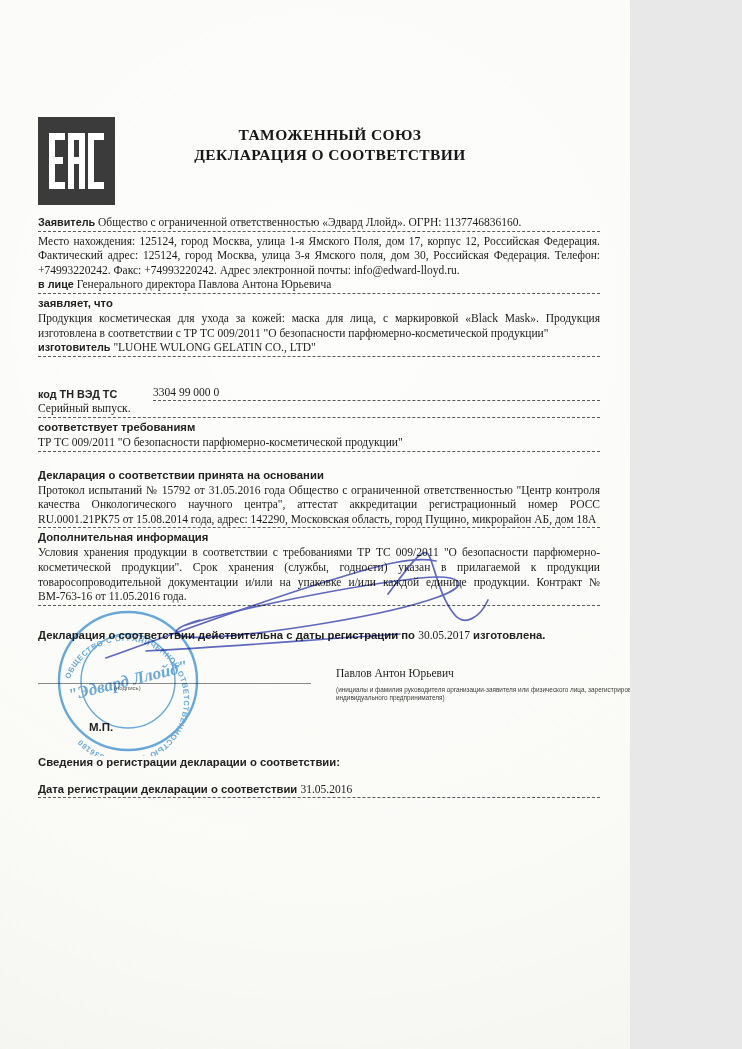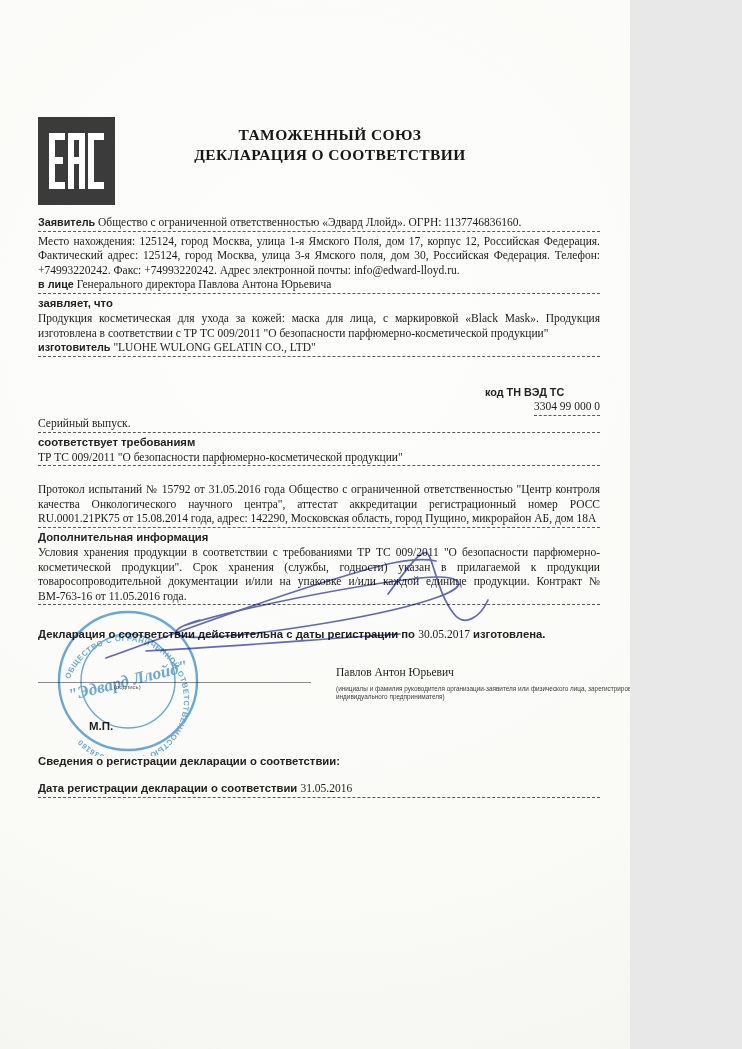--- a/index.html
+++ b/index.html
@@ -27,21 +27,21 @@
 
   
   .row { font-size:11.5px; line-height:14.6px; }
   .dash { border-bottom:1px dashed #595959; padding-bottom:1px; margin-bottom:2px; }
   .just { text-align:justify; }
   .blabel { font-family:"Liberation Sans", sans-serif; font-weight:bold; font-size:10.8px; color:#222; }
   .bsection { font-family:"Liberation Sans", sans-serif; font-weight:bold; font-size:11.3px; line-height:15px; color:#222; }
 
   .gap-sm { height:6px; } .gap-md { height:14px; } .gap-lg { height:26px; }
 
-  .code-row { display:flex; align-items:flex-end;flex-direction:column; }
+  .code-row { display:flex; align-items:flex-end; }
   .code-label { width:115px; flex:0 0 auto; }
   .code-value { flex:1; border-bottom:1px dashed #595959; padding-bottom:1px; }
 
   
   .sigzone { position:relative; height:112px; }
   .sig-line { position:absolute; left:0; top:40px; width:273px; border-top:1px solid #8a8a8a; }
   .podpis { position:absolute; left:76px; top:42px; font-size:6px; color:#555; font-family:"Liberation Sans", sans-serif; }
   .sig-name { position:absolute; left:298px; top:24px; font-size:11.5px; }
   .sig-note { position:absolute; left:298px; top:43px; width:350px; font-size:6.4px; line-height:8px; color:#3d3d3d; font-family:"Liberation Sans", sans-serif; }
   .mp { position:absolute; left:51px; top:78px; font-family:Liberation Sans, sans-serif; font-weight:bold; font-size:11.5px; color:#222; }
@@ -96,20 +96,21 @@
     <div class="row code-row">
       <span class="blabel code-label">код ТН ВЭД ТС</span>
       <span class="code-value">3304 99 000 0</span>
     </div>
     <div class="row dash">Серийный выпуск.</div>
     <div class="bsection">соответствует требованиям</div>
     <div class="row dash">ТР ТС 009/2011 "О безопасности парфюмерно-косметической продукции"</div>
 
     <div class="gap-md"></div>
 
+    <div class="bsection">Декларация о соответствии принята на основании</div>
     <div class="row just dash">Протокол испытаний № 15792 от 31.05.2016 года Общество с ограниченной ответственностью "Центр контроля качества Онкологического научного центра", аттестат аккредитации регистрационный номер РОСС RU.0001.21РК75 от 15.08.2014 года, адрес: 142290, Московская область, город Пущино, микрорайон АБ, дом 18А</div>
     <div class="bsection">Дополнительная информация</div>
     <div class="row just dash">Условия хранения продукции в соответствии с требованиями ТР ТС 009/2011 "О безопасности парфюмерно-косметической продукции". Срок хранения (службы, годности) указан в прилагаемой к продукции товаросопроводительной документации и/или на упаковке и/или каждой единице продукции. Контракт № ВМ-763-16 от 11.05.2016 года.</div>
 
     <div class="gap-md"></div>
       <div class="gap-sm"></div>
 
     <div class="row"><span class="bsection" style="display:inline">Декларация о соответствии действительна с даты регистрации по </span><span>30.05.2017</span><span class="bsection" style="display:inline"> изготовлена.</span></div>
 
     <div class="sigzone">

